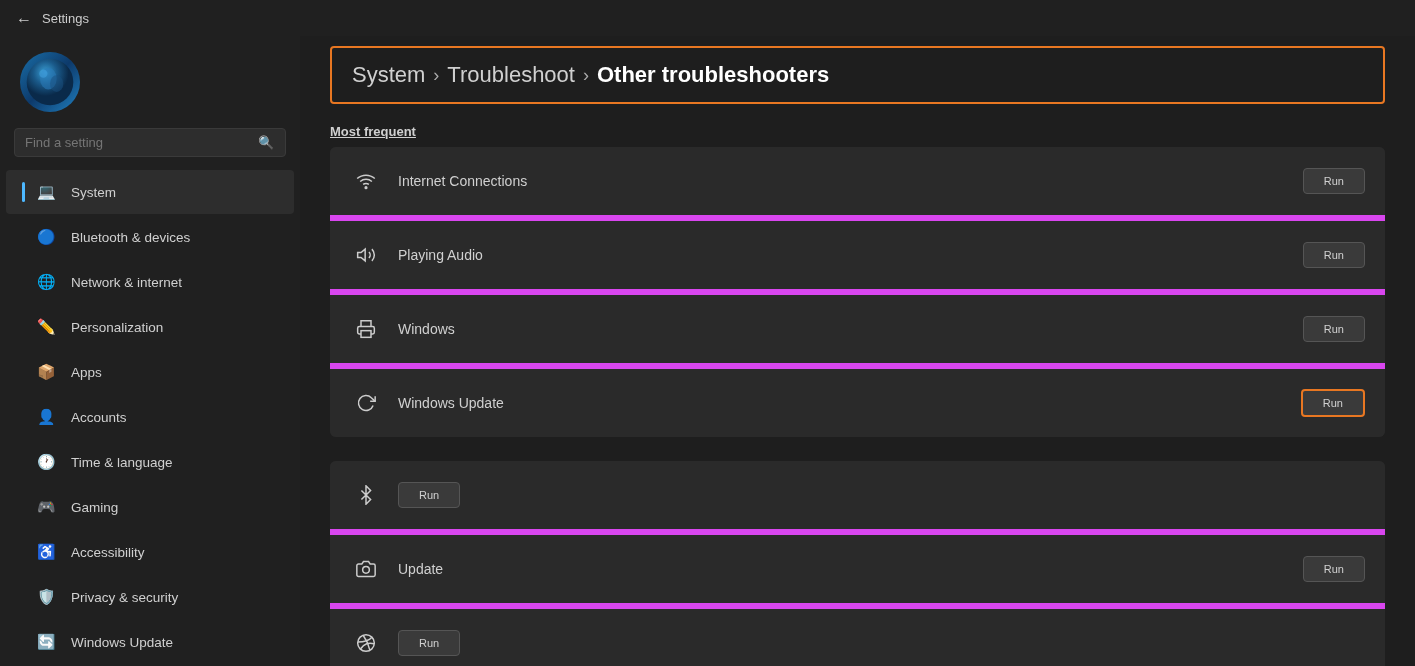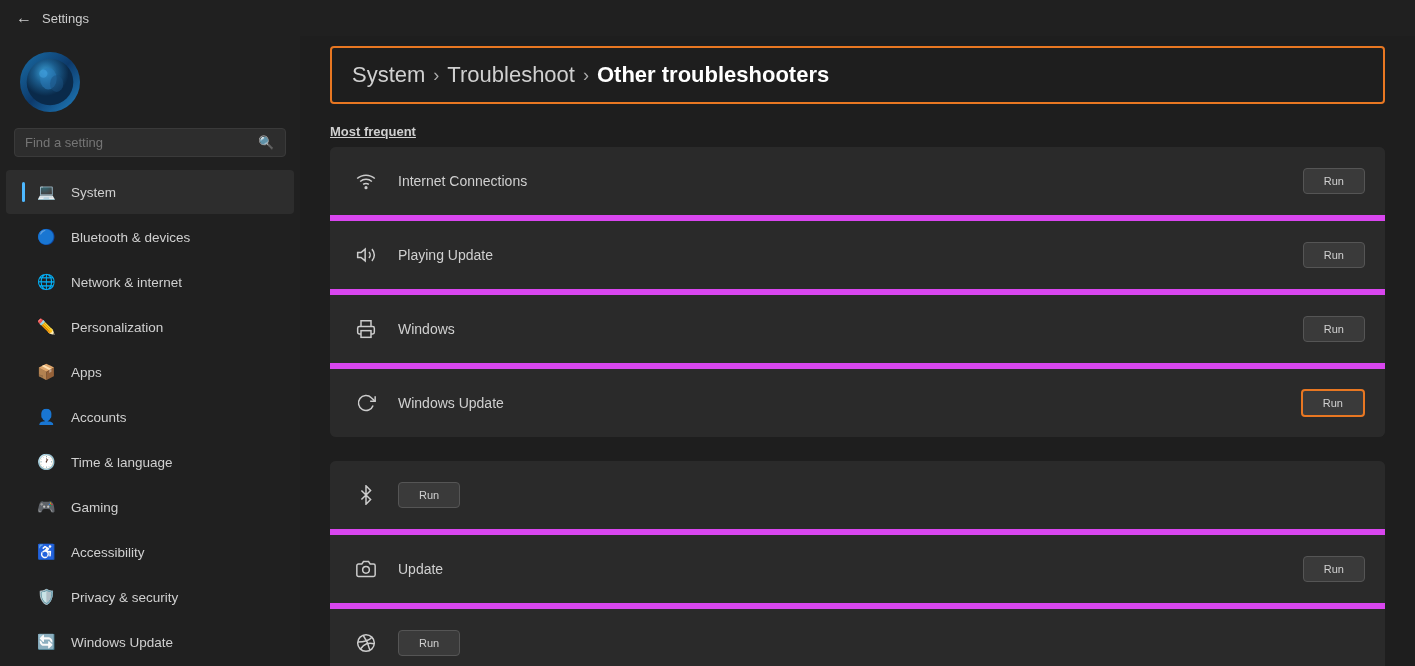--- a/index.html
+++ b/index.html
@@ -335,21 +335,21 @@
           <button class="run-btn">Run</button>
         </div>
         <div class="ts-item">
           <div class="ts-icon">
             <svg width="20" height="20" viewBox="0 0 24 24" fill="none" stroke="#ccc" stroke-width="1.8">
       <polygon points="11 5 6 9 2 9 2 15 6 15 11 19 11 5"></polygon>
       <path d="M15.54 8.46a5 5 0 0 1 0 7.07"></path>
               <path d="M19.07 4.93a10 10 0 0 1 0 14.14"></path>
     </svg>
           </div>
-          <span class="ts-name">Playing Update</span>
+          <span class="ts-name">Playing Audio</span>
           <button class="run-btn">Run</button>
         </div>
         <div class="ts-item">
           <div class="ts-icon">
             <svg width="20" height="20" viewBox="0 0 24 24" fill="none" stroke="#ccc" stroke-width="1.8">
       <polyline points="6 9 6 2 18 2 18 9"></polyline>
               <path d="M6 18H4a2 2 0 0 1-2-2v-5a2 2 0 0 1 2-2h16a2 2 0 0 1 2 2v5a2 2 0 0 1-2 2h-2"></path>
       <rect x="6" y="14" width="12" height="8"></rect>
     </svg>
           </div>

